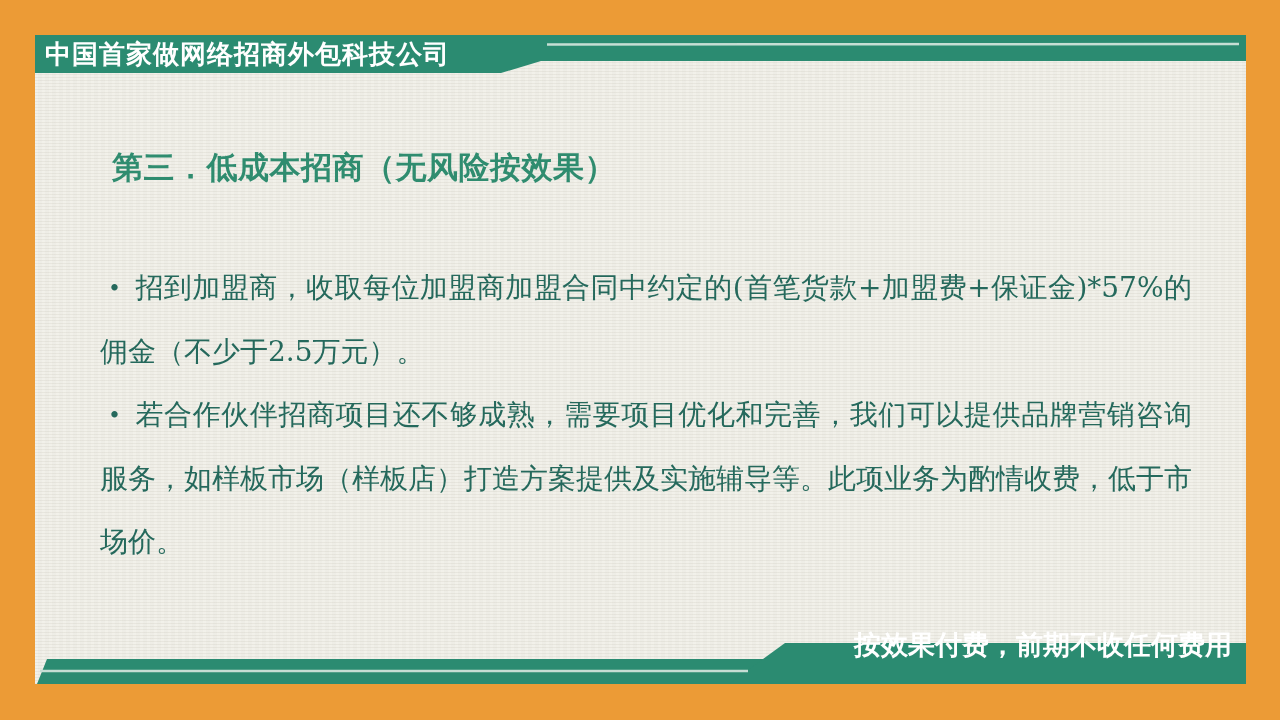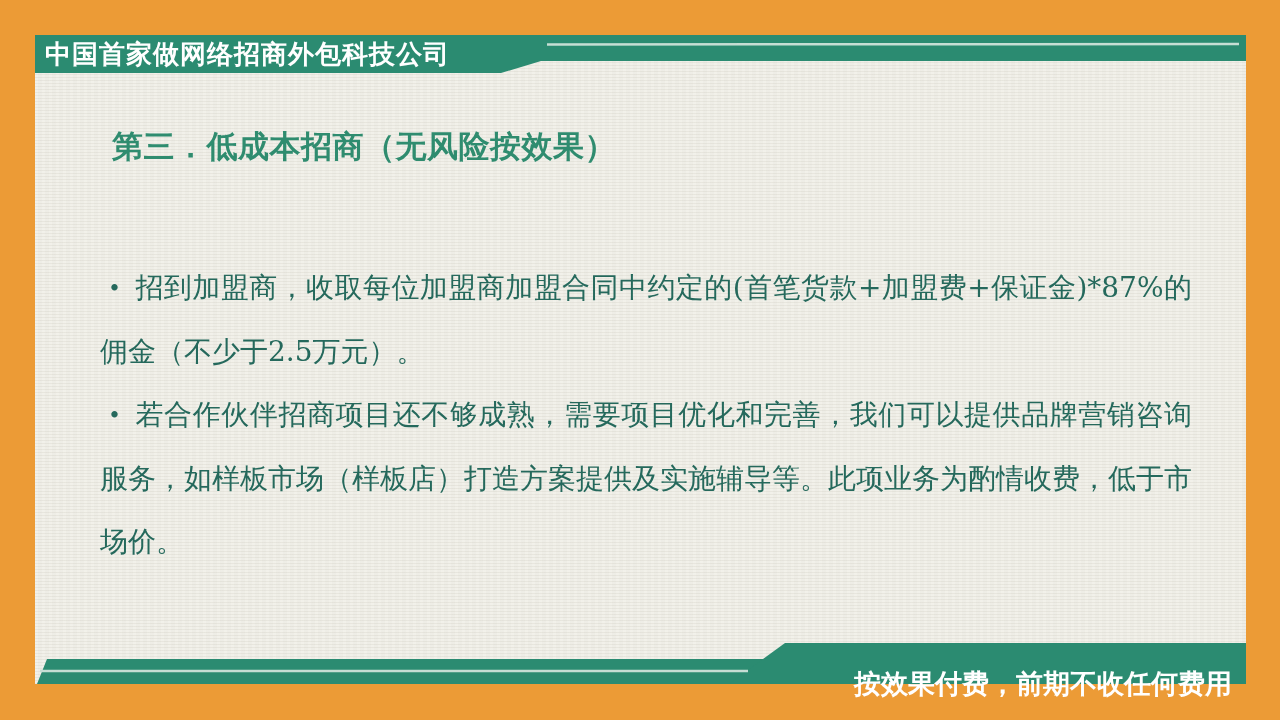--- a/index.html
+++ b/index.html
@@ -39,42 +39,42 @@
 
   .header-text{
     position:absolute;left:45px;top:38px;width:500px;height:32px;
     line-height:32px;
     color:var(--white-text,#FFFFFF);
     font-size:26px;font-weight:bold;letter-spacing:1px;
     white-space:nowrap;
   }
 
   .title{
-    position:absolute;left:112px;top:126px;width:1000px;
+    position:absolute;left:112px;top:147px;width:1000px;
     color:var(--title-green,#2F8C6F);
     font-size:31px;font-weight:bold;letter-spacing:0.5px;
     white-space:nowrap;
   }
 
   .body-block{
     position:absolute;left:100px;top:256px;width:1092px;
     font-family:"DejaVu Serif","Liberation Serif",serif;
     font-size:28px;line-height:63px;
     color:var(--body-text,#25695C);
     text-align:justify;
   }
   .bullet{ text-indent:8px; }
   .bullet .marker{
     display:inline-block;text-indent:0;
     font-size:22px;vertical-align:1px;
     margin-right:14px;
   }
 
   .footer-text{
-    position:absolute;left:790px;top:664px;width:442px;height:41px;
+    position:absolute;left:790px;top:625px;width:442px;height:41px;
     line-height:41px;text-align:right;
     color:var(--white-text,#FFFFFF);
     font-size:27px;font-weight:bold;
     white-space:nowrap;
   }
 </style>
 </head>
 <body>
 
 <div class="slide">
@@ -90,19 +90,19 @@
 
     <polygon class="gshape" points="785,643 1246,643 1246,684 729,684"></polygon>
     <line class="accent" x1="40" y1="671" x2="748" y2="671"></line>
   </svg>
 
   <div class="header-text">中国首家做网络招商外包科技公司</div>
 
   <h1 class="title">第三．低成本招商（无风险按效果）</h1>
 
   <div class="body-block">
-    <p class="bullet"><span class="marker">•</span><span>招到加盟商，收取每位加盟商加盟合同中约定的(首笔货款+加盟费+保证金)*87%的佣金（不少于2.5万元）。</span></p>
+    <p class="bullet"><span class="marker">•</span><span>招到加盟商，收取每位加盟商加盟合同中约定的(首笔货款+加盟费+保证金)*57%的佣金（不少于2.5万元）。</span></p>
     <p class="bullet"><span class="marker">•</span><span>若合作伙伴招商项目还不够成熟，需要项目优化和完善，我们可以提供品牌营销咨询服务，如样板市场（样板店）打造方案提供及实施辅导等。此项业务为酌情收费，低于市场价。</span></p>
   </div>
 
   <div class="footer-text">按效果付费，前期不收任何费用</div>
 
 </div>
 
 </body></html>

